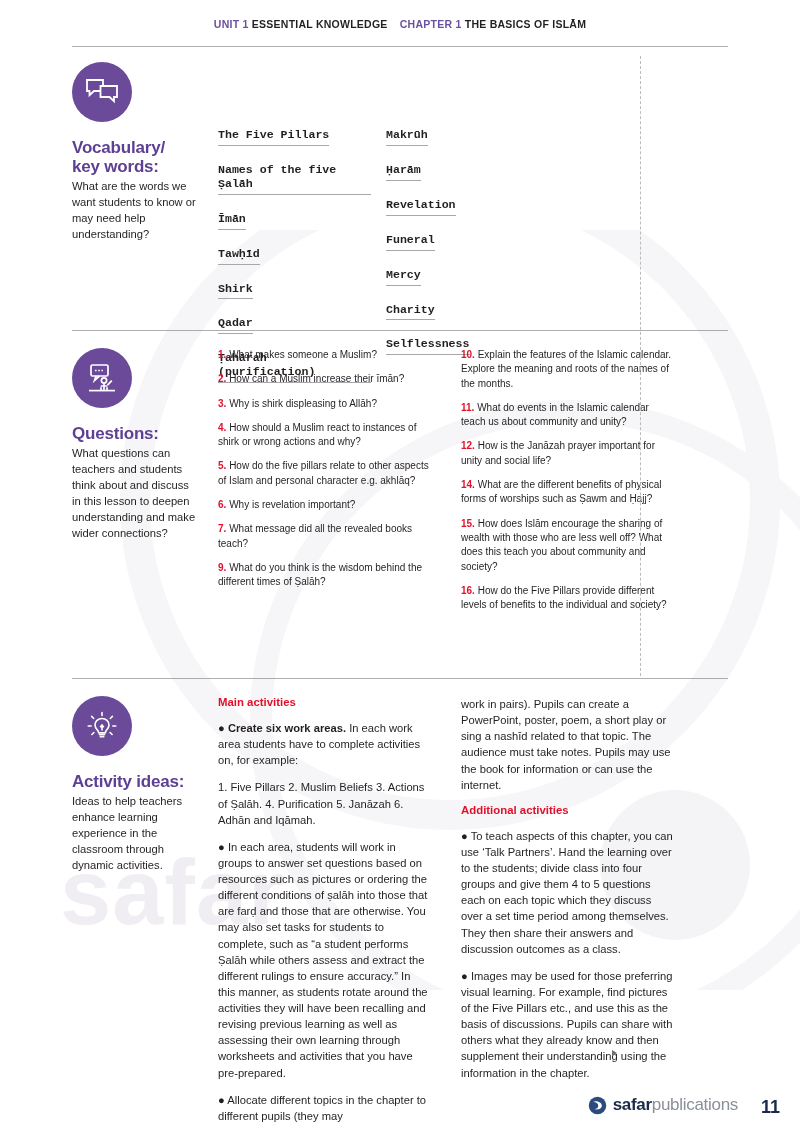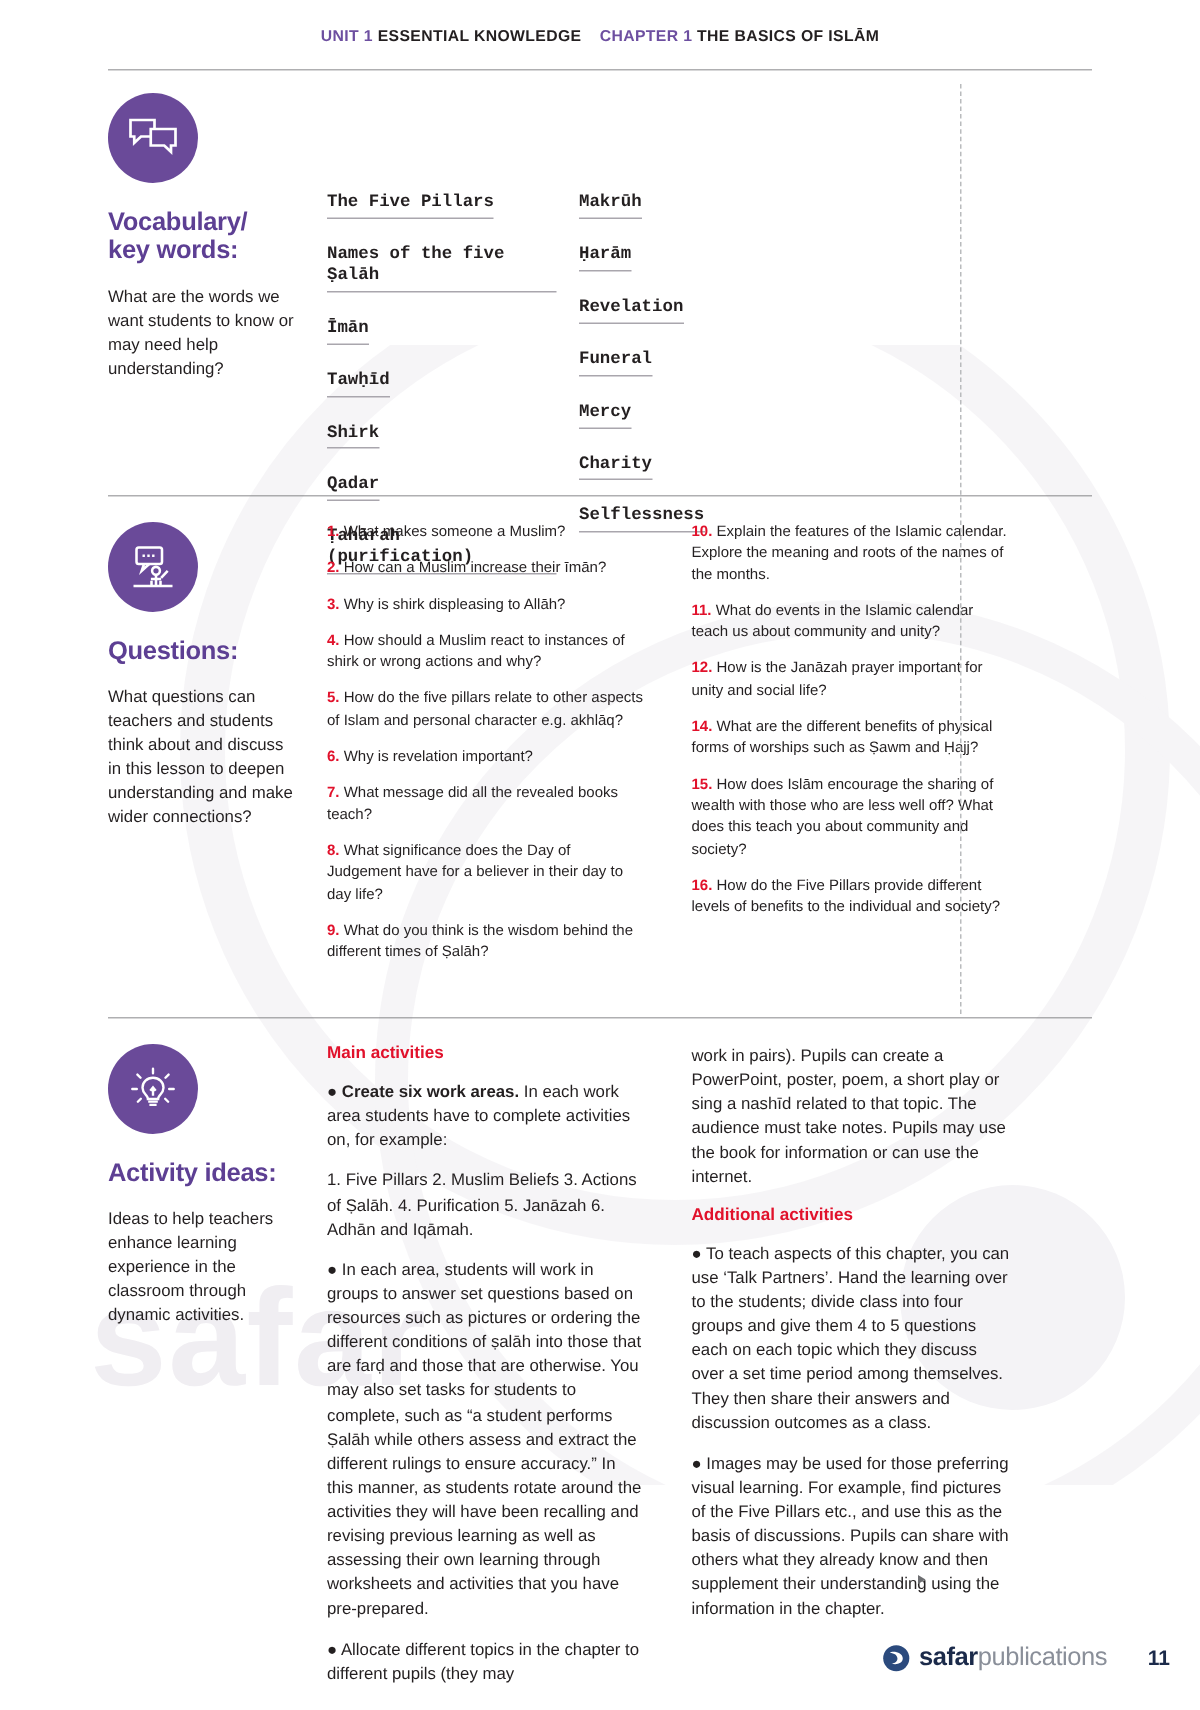--- a/index.html
+++ b/index.html
@@ -65,21 +65,21 @@
   .sec-left { position: absolute; left: 0; top: 0; width: 128px; }
   .icon-circle {
     width: 60px; height: 60px; border-radius: 50%;
     background: #6a4a99; display: flex; align-items: center; justify-content: center;
   }
   .sec-title {
     margin-top: 16px; font-size: 17px; font-weight: 700; line-height: 1.12;
     color: #5d3f93; letter-spacing: -.2px;
   }
   .sec-desc {
-    margin-top: 15px; font-size: 11.2px; line-height: 1.42; color: #231f20;
+    margin-top: 3px; font-size: 11.2px; line-height: 1.42; color: #231f20;
   }
 
   
   .voc-cols { position: absolute; left: 146px; top: 66px; width: 510px;
               display: flex; gap: 0; }
   .voc-col { width: 153px; margin-right: 15px; font-family: Liberation Mono, monospace; }
   .voc-col:nth-child(2) { width: 145px; }
   .voc-col:nth-child(3) { width: 150px; }
   .voc-term {
     font-size: 11.6px; font-weight: 700; color: #231f20;
@@ -121,21 +121,21 @@
   .logo {
     position: absolute; right: 62px; top: 0;
     display: flex; align-items: center; gap: 6px;
   }
   .logo-mark { width: 19px; height: 19px; }
   .logo-text { font-size: 17px; letter-spacing: -.3px; }
   .logo-text .a { color: #1b2a4a; font-weight: 700; }
   .logo-text .b { color: #8a8f99; font-weight: 400; }
   .pagenum {
     position: absolute; right: 20px; top: 2px;
-    font-size: 14px; font-weight: 700; color: #1b2a4a;
+    font-size: 18px; font-weight: 700; color: #1b2a4a;
   }
 </style>
 </head>
 <body>
 
 <div class="page">
 
   <div class="watermark">
     <div class="wm-swoosh wm-s1"></div>
     <div class="wm-swoosh wm-s2"></div>
@@ -209,21 +209,20 @@
 
     <div class="q-cols">
       <div class="q-col">
         <div class="q-item"><span class="q-num">1.</span> <span>What makes someone a Muslim?</span></div>
         <div class="q-item"><span class="q-num">2.</span> <span>How can a Muslim increase their īmān?</span></div>
         <div class="q-item"><span class="q-num">3.</span> <span>Why is shirk displeasing to Allāh?</span></div>
         <div class="q-item"><span class="q-num">4.</span> <span>How should a Muslim react to instances of shirk or wrong actions and why?</span></div>
         <div class="q-item"><span class="q-num">5.</span> <span>How do the five pillars relate to other aspects of Islam and personal character e.g. akhlāq?</span></div>
         <div class="q-item"><span class="q-num">6.</span> <span>Why is revelation important?</span></div>
         <div class="q-item"><span class="q-num">7.</span> <span>What message did all the revealed books teach?</span></div>
-        <div class="q-item"><span class="q-num">8.</span> <span>What significance does the Day of Judgement have for a believer in their day to day life?</span></div>
         <div class="q-item"><span class="q-num">9.</span> <span>What do you think is the wisdom behind the different times of Ṣalāh?</span></div>
       </div>
       <div class="q-col">
         <div class="q-item"><span class="q-num">10.</span> <span>Explain the features of the Islamic calendar. Explore the meaning and roots of the names of the months.</span></div>
         <div class="q-item"><span class="q-num">11.</span> <span>What do events in the Islamic calendar teach us about community and unity?</span></div>
         <div class="q-item"><span class="q-num">12.</span> <span>How is the Janāzah prayer important for unity and social life?</span></div>
         <div class="q-item"><span class="q-num">14.</span> <span>What are the different benefits of physical forms of worships such as Ṣawm and Ḥajj?</span></div>
         <div class="q-item"><span class="q-num">15.</span> <span>How does Islām encourage the sharing of wealth with those who are less well off? What does this teach you about community and society?</span></div>
         <div class="q-item"><span class="q-num">16.</span> <span>How do the Five Pillars provide different levels of benefits to the individual and society?</span></div>
       </div>

